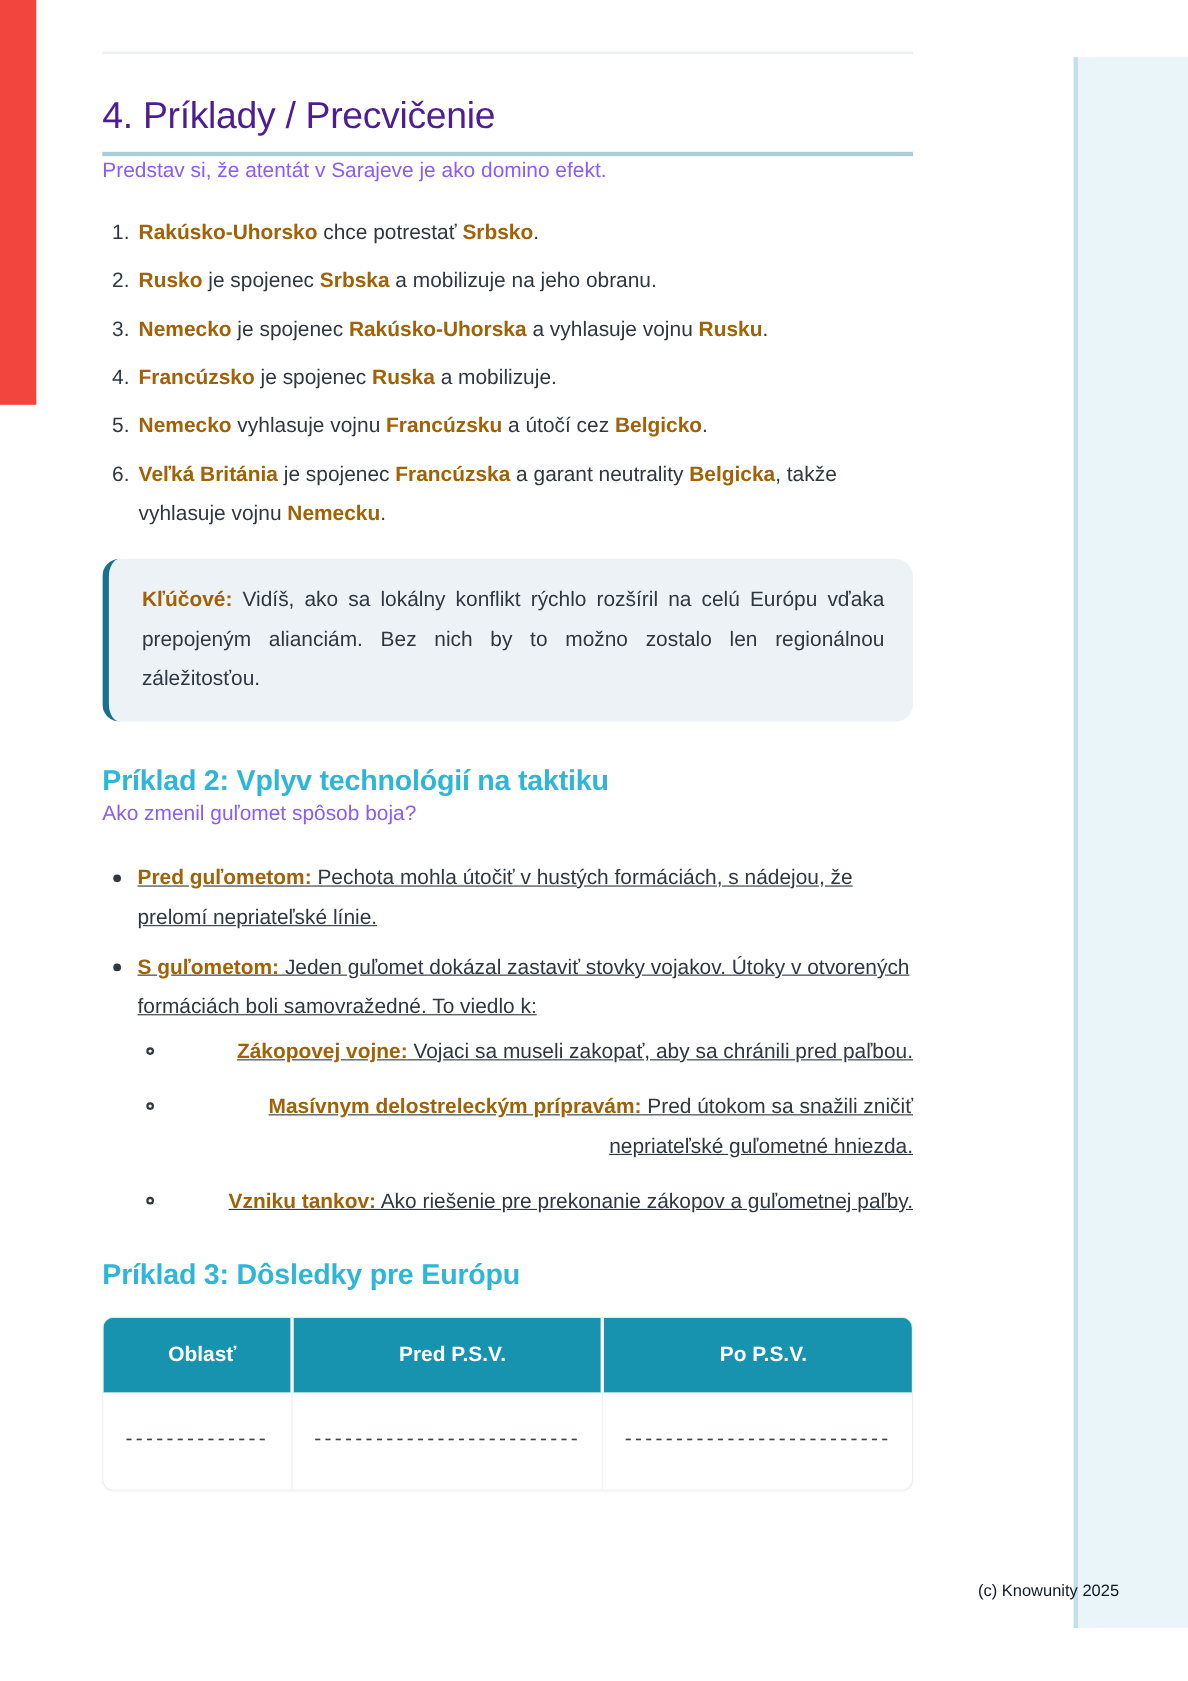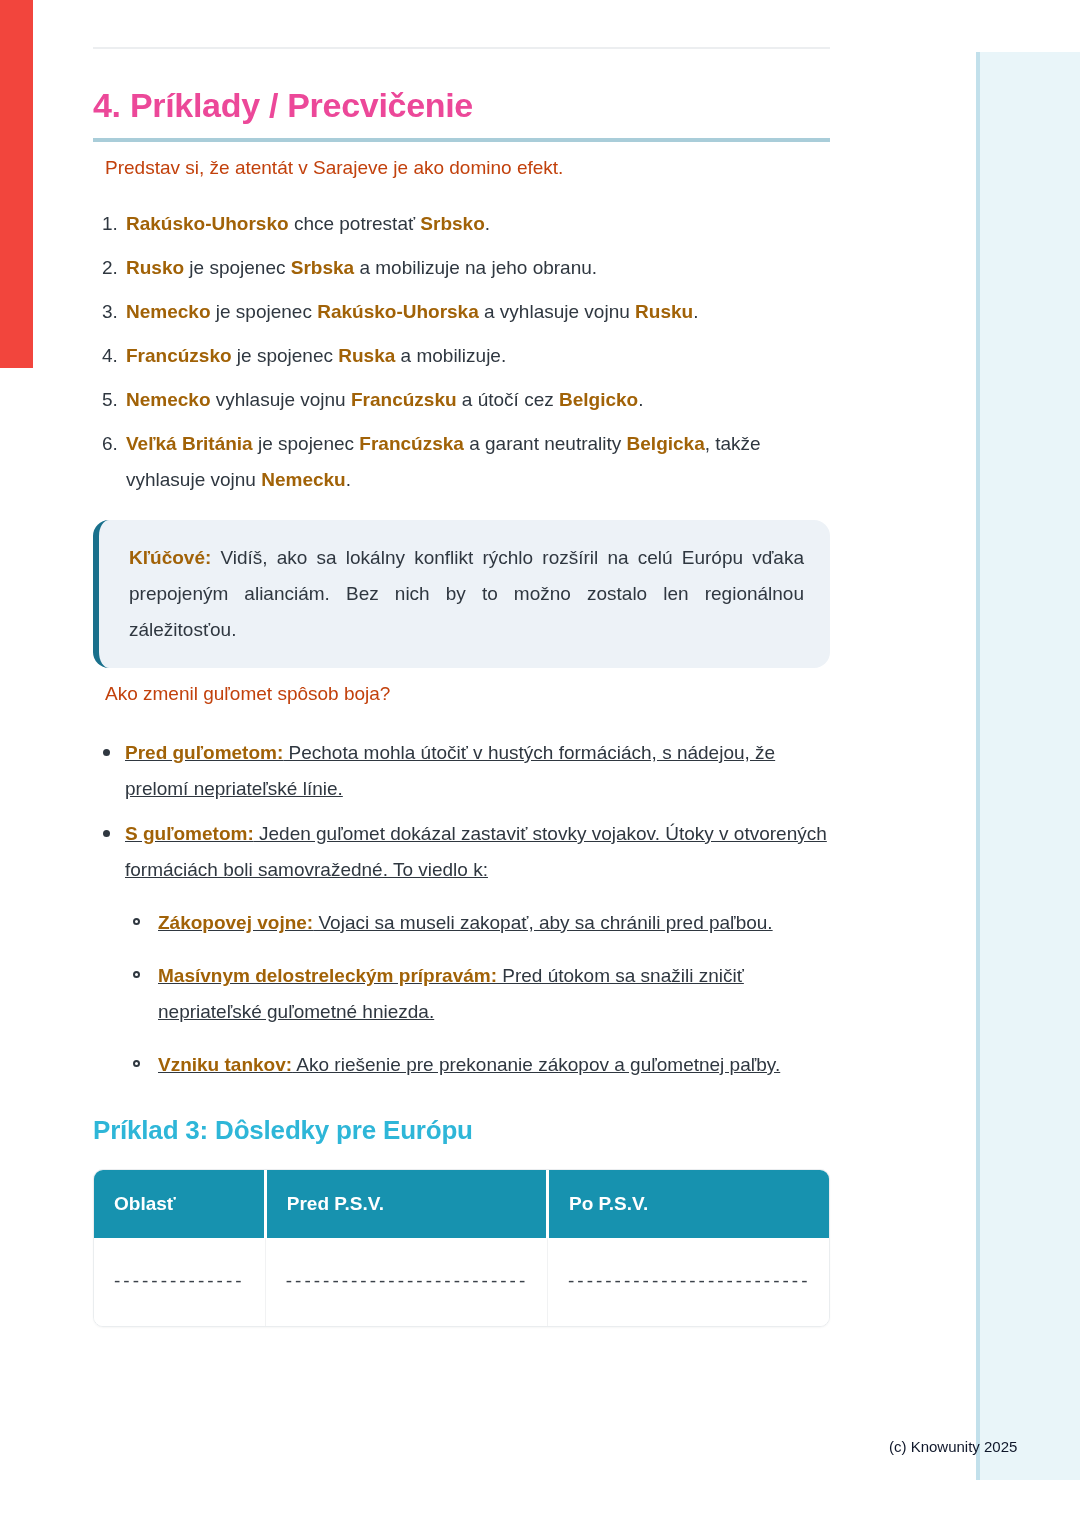--- a/index.html
+++ b/index.html
@@ -4,47 +4,47 @@
 <style>
   html,body{margin:0;padding:0;background:#fff;}
   .canvas{position:relative;width:1080px;height:1528px;background:#ffffff;overflow:hidden;
           font-family:"Liberation Sans","DejaVu Sans",sans-serif;color:#2f3740;}
   .page-clip{position:absolute;left:0;top:0;width:1080px;height:1480px;overflow:hidden;}
   .red-strip{position:absolute;left:0;top:0;width:33px;height:368px;background:#f2453d;}
   .side-panel{position:absolute;left:976px;top:52px;width:104px;height:1428px;
               background:#e9f5f9;border-left:4px solid #c2e0eb;box-sizing:border-box;}
   .content{position:absolute;left:93px;top:0;width:737px;}
   .top-divider{margin-top:47px;height:2px;background:#eceef0;}
-  h1{margin:36px 0 0 0;font-size:34px;line-height:40px;font-weight:700;color:#ec4899;letter-spacing:-0.3px;}
+  h1{margin:36px 0 0 0;font-size:34px;line-height:40px;font-weight:400;color:#4c1d95;letter-spacing:-0.3px;}
   .h1-underline{margin-top:13px;height:4px;background:#a9cdd9;}
   h2{margin:0;font-size:26px;line-height:34px;font-weight:700;color:#2eb6d8;letter-spacing:-0.2px;}
   .h2-1{margin-top:36px;}
   .h2-2{margin-top:36px;}
   .h2-3{margin-top:30px;}
-  p.body{margin:12px;font-size:19px;line-height:28px;color:#c2410c;}
+  p.body{margin:0;font-size:19px;line-height:28px;color:#8b5cf6;}
   .p-intro1{margin-top:28px;}
   .p-intro2{margin-top:27px;}
   .b{font-weight:700;color:#a16207;}
   ol.steps{margin:24px 0 0 0;padding:0 0 0 30px;font-size:19px;line-height:36px;color:#2f3740;}
   ol.steps li{margin-bottom:8px;padding-left:3px;}
   .callout{margin-top:22px;background:#edf2f7;border-left:6px solid #19708c;
            border-radius:16px;padding:20px 26px 20px 30px;box-sizing:border-box;}
   .callout p{margin:0;font-size:19px;line-height:36px;text-align:justify;color:#2f3740;}
   ul.bullets{margin:27px 0 0 0;padding:0;list-style:none;font-size:19px;line-height:36px;}
   ul.bullets>li{position:relative;padding-left:32px;margin-bottom:9px;text-decoration:underline;}
   ul.bullets>li>.dot{position:absolute;left:10px;top:14px;width:7px;height:7px;border-radius:50%;background:#2f3740;}
   ul.sub{margin:2px 0 0 0;padding:0;list-style:none;}
-  ul.sub>li{position:relative;padding-left:33px;margin-top:17px;margin-bottom:14px;}
+  ul.sub>li{position:relative;padding-left:33px;margin-top:5px;margin-bottom:14px;text-align:right;}
   ul.sub>li>.ring{position:absolute;left:8px;top:13px;width:7px;height:7px;border-radius:50%;
                   border:2px solid #2f3740;background:transparent;box-sizing:border-box;}
   .table-wrap{margin-top:22px;border:1px solid #eaedef;border-radius:10px;overflow:hidden;
               box-shadow:0 1px 2px rgba(0,0,0,0.04);}
   table{width:100%;border-collapse:collapse;table-layout:fixed;}
   col.c1{width:23.3%;} col.c2{width:38.4%;} col.c3{width:38.3%;}
-  thead th{background:#1792af;color:#ffffff;font-size:19px;font-weight:700;text-align:left;
+  thead th{background:#1792af;color:#ffffff;font-size:19px;font-weight:700;text-align:center;
            padding:23px 10px 23px 20px;}
   thead th + th{border-left:3px solid #ffffff;}
   tbody td{background:#ffffff;font-size:19px;color:#3b424a;letter-spacing:3px;
            padding:32px 10px 34px 20px;}
   tbody td + td{border-left:1px solid #f1f2f3;}
   .watermark{position:absolute;left:889px;top:1438px;font-size:15px;color:#0f172a;z-index:5;white-space:nowrap;}
 </style>
 </head>
 <body>
 
@@ -67,20 +67,21 @@
           <li><span class="b">Nemecko</span><span> je spojenec </span><span class="b">Rakúsko-Uhorska</span><span> a vyhlasuje vojnu </span><span class="b">Rusku</span><span>.</span></li>
           <li><span class="b">Francúzsko</span><span> je spojenec </span><span class="b">Ruska</span><span> a mobilizuje.</span></li>
           <li><span class="b">Nemecko</span><span> vyhlasuje vojnu </span><span class="b">Francúzsku</span><span> a útočí cez </span><span class="b">Belgicko</span><span>.</span></li>
           <li><span class="b">Veľká Británia</span><span> je spojenec </span><span class="b">Francúzska</span><span> a garant neutrality </span><span class="b">Belgicka</span><span>, takže vyhlasuje vojnu </span><span class="b">Nemecku</span><span>.</span></li>
         </ol>
 
       <div class="callout">
         <p><span class="b">Kľúčové:</span><span> Vidíš, ako sa lokálny konflikt rýchlo rozšíril na celú Európu vďaka prepojeným alianciám. Bez nich by to možno zostalo len regionálnou záležitosťou.</span></p>
       </div>
 
+      <h2 class="h2-2">Príklad 2: Vplyv technológií na taktiku</h2>
       <p class="body p-intro2">Ako zmenil guľomet spôsob boja?</p>
 
       <ul class="bullets">
           <li><span class="dot"></span><span class="b">Pred guľometom:</span><span> Pechota mohla útočiť v hustých formáciách, s nádejou, že prelomí nepriateľské línie.</span></li>
           <li><span class="dot"></span><span class="b">S guľometom:</span><span> Jeden guľomet dokázal zastaviť stovky vojakov. Útoky v otvorených formáciách boli samovražedné. To viedlo k:</span><ul class="sub">
               <li><span class="ring"></span><span class="b">Zákopovej vojne:</span><span> Vojaci sa museli zakopať, aby sa chránili pred paľbou.</span></li>
               <li><span class="ring"></span><span class="b">Masívnym delostreleckým prípravám:</span><span> Pred útokom sa snažili zničiť nepriateľské guľometné hniezda.</span></li>
               <li><span class="ring"></span><span class="b">Vzniku tankov:</span><span> Ako riešenie pre prekonanie zákopov a guľometnej paľby.</span></li>
             </ul></li>
         </ul>

